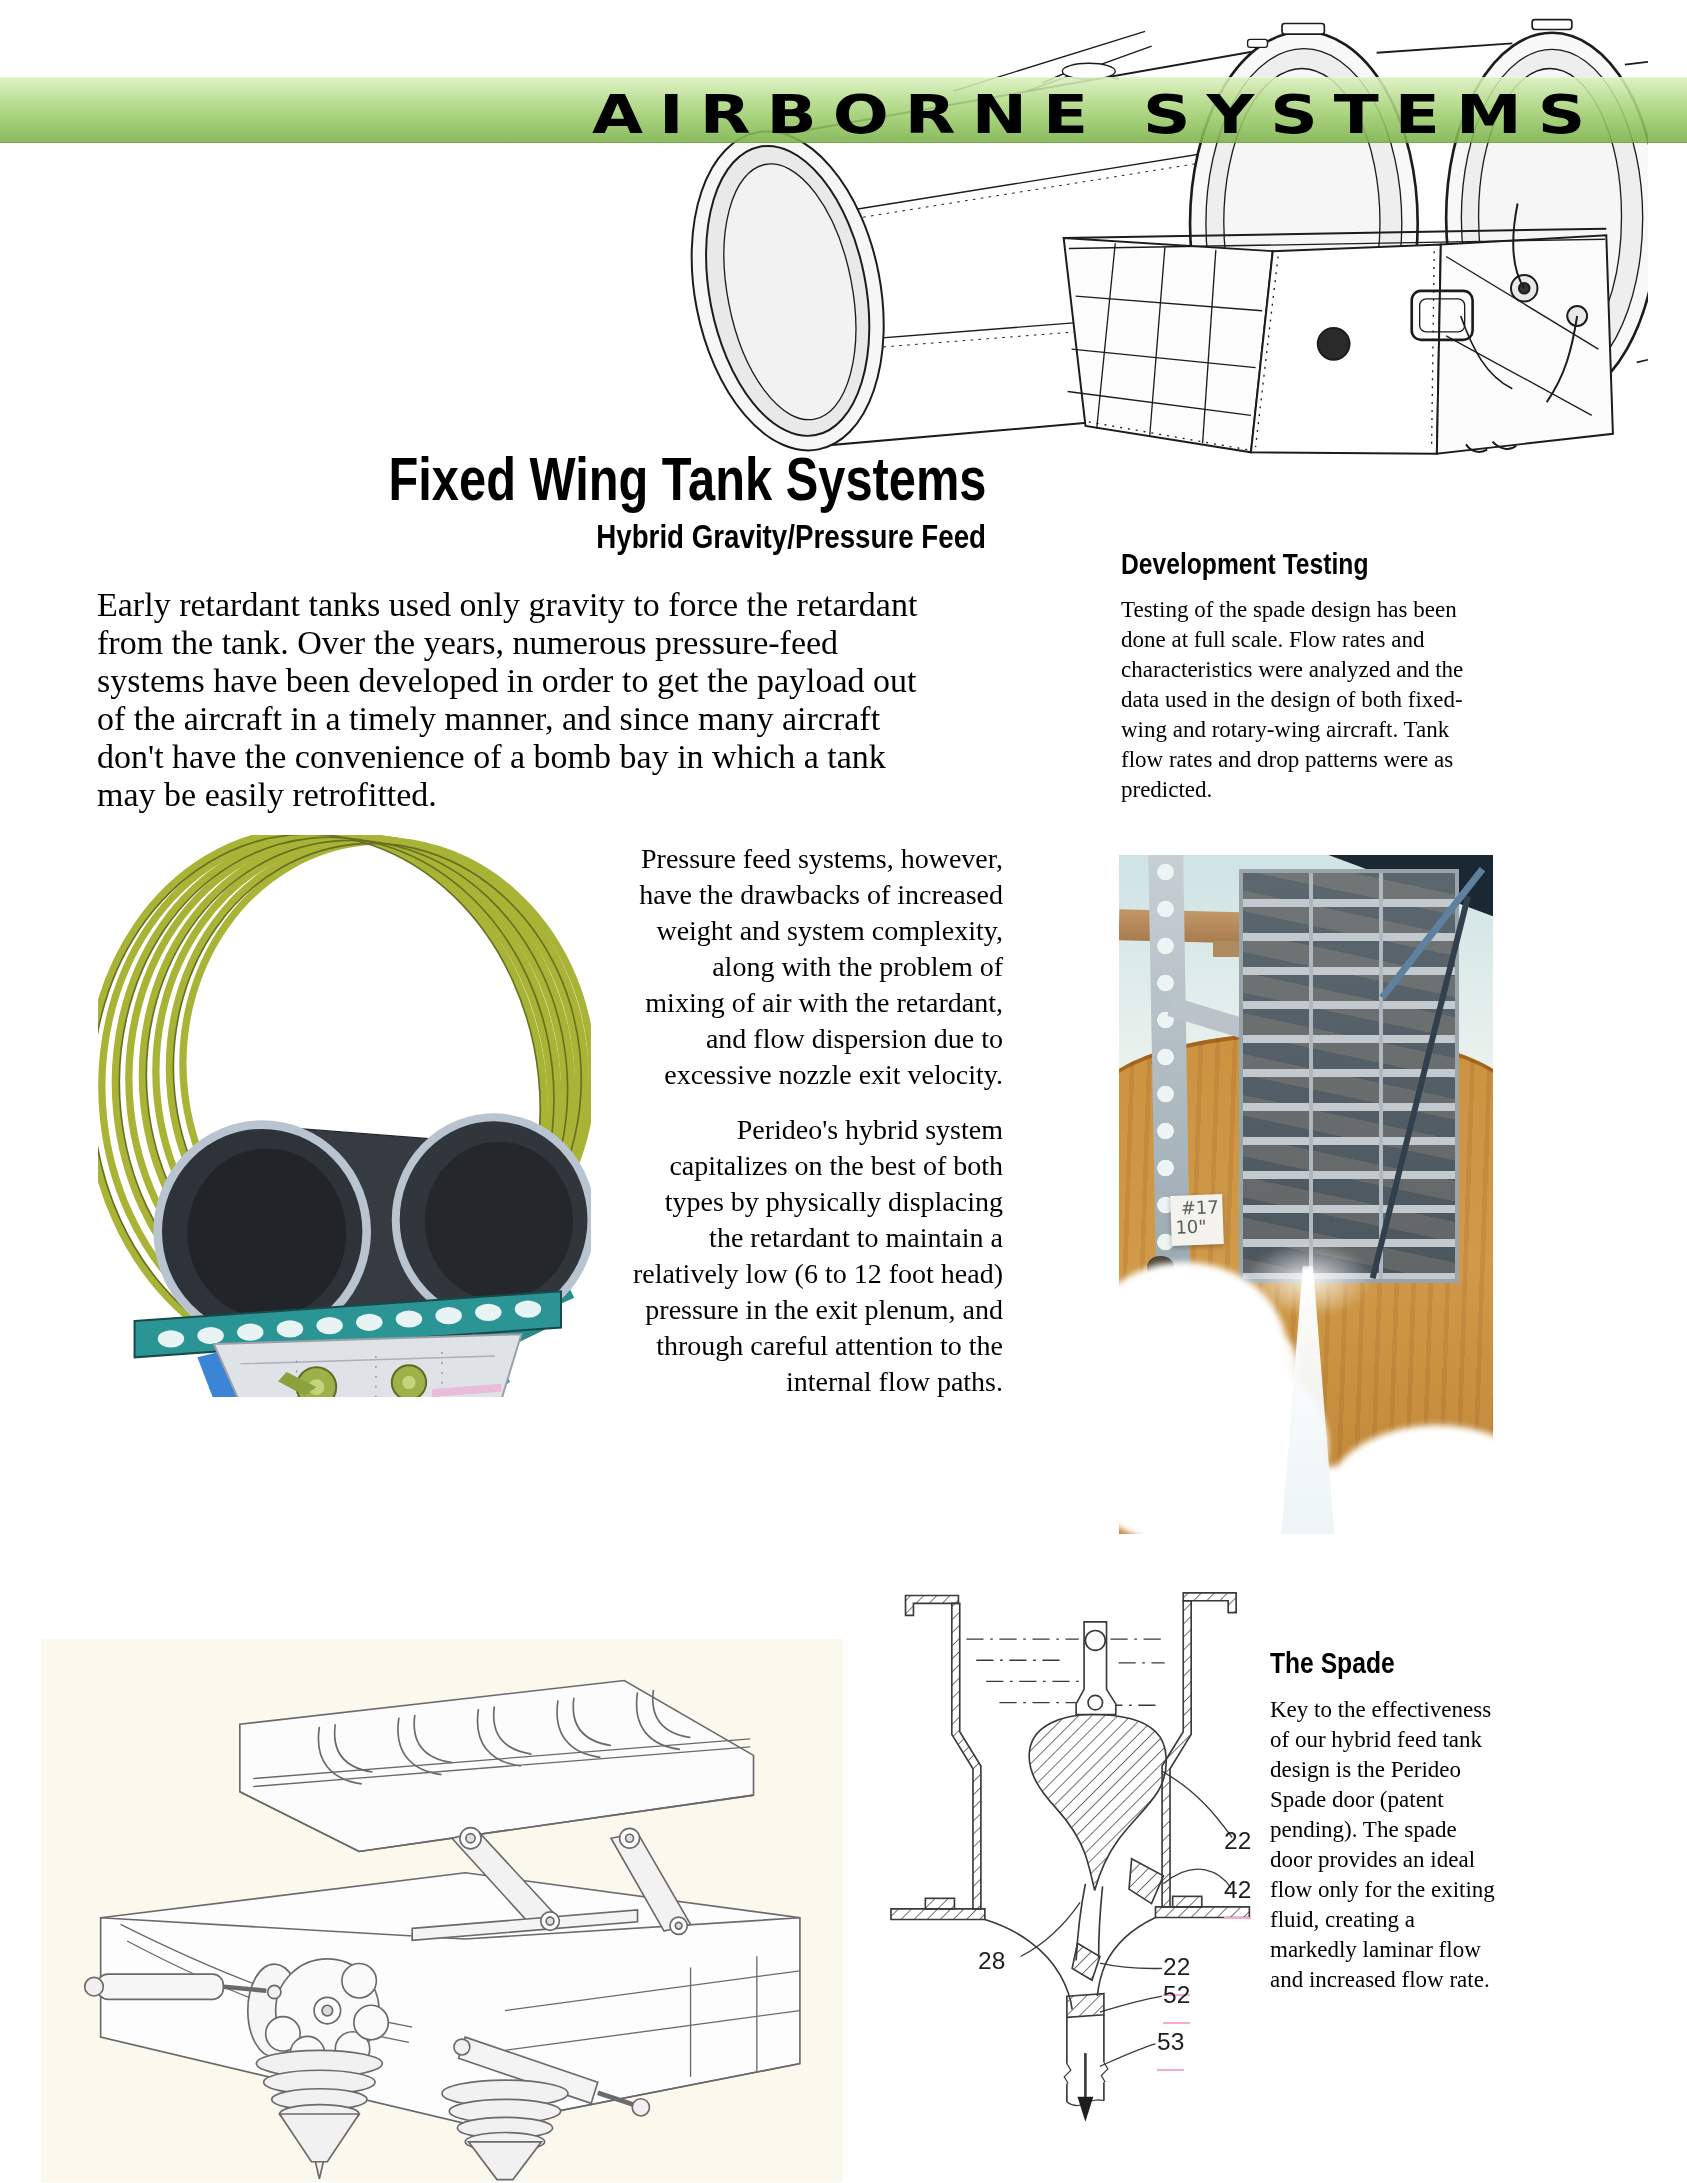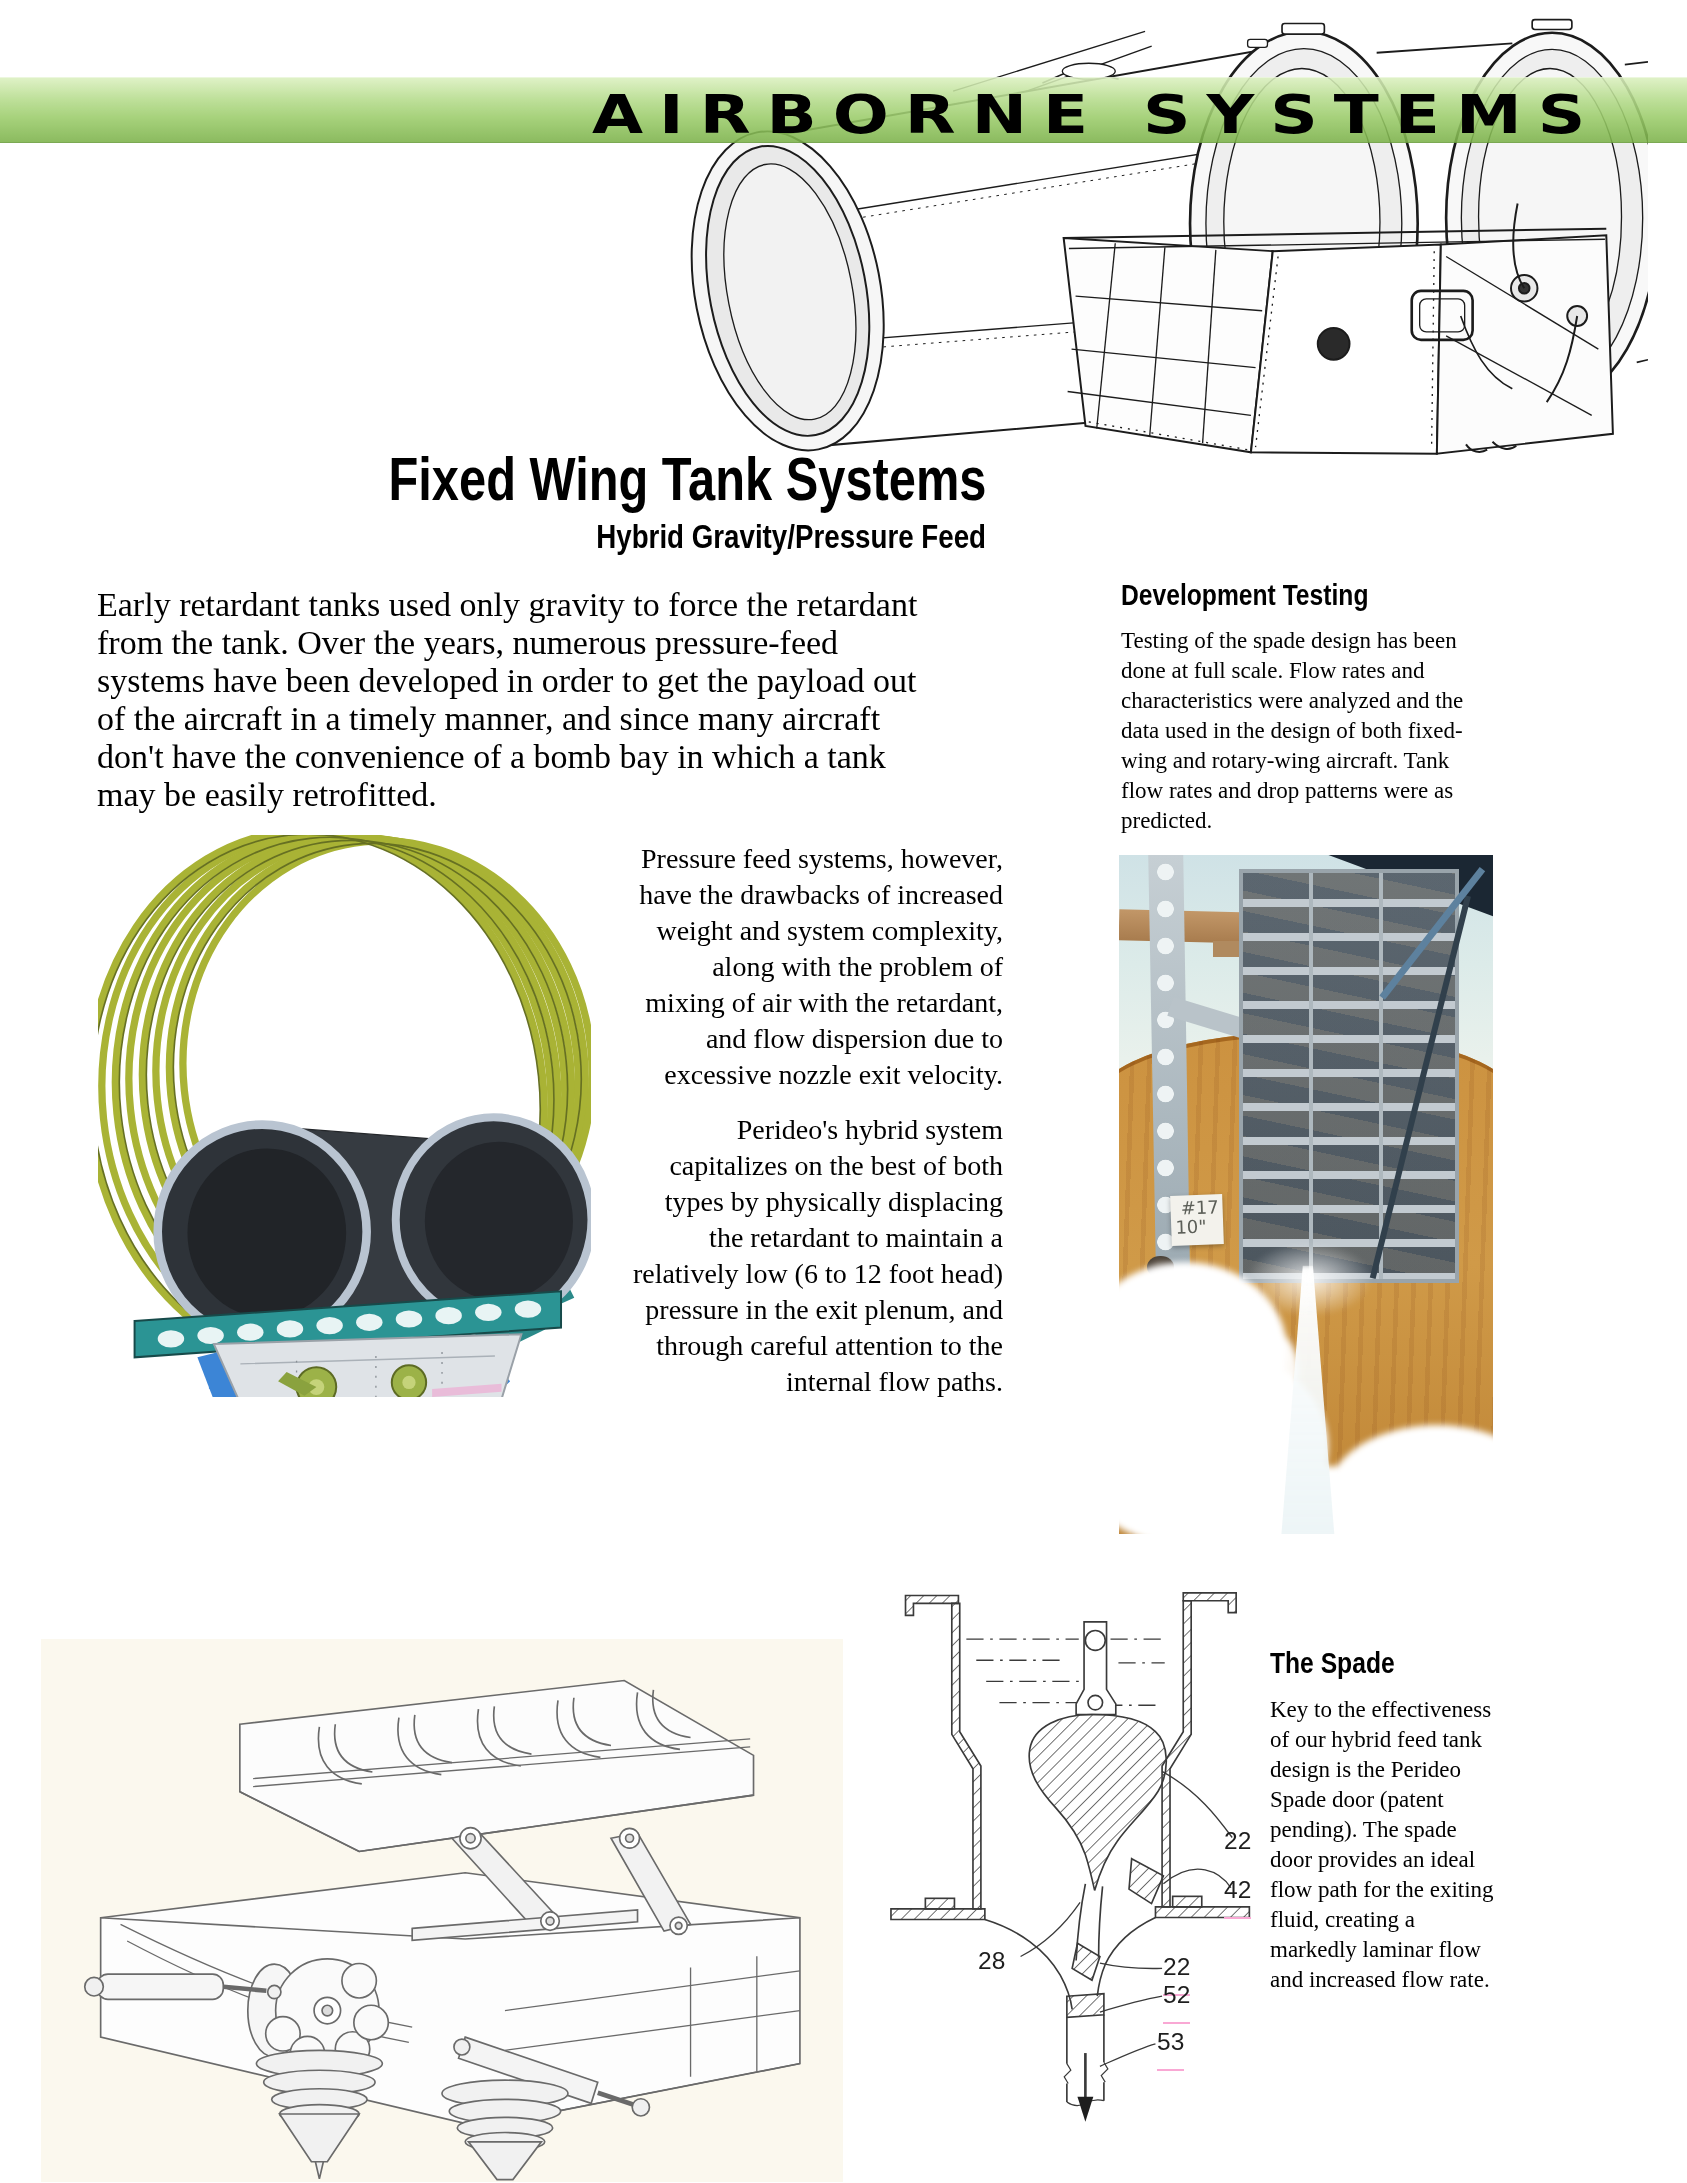--- a/index.html
+++ b/index.html
@@ -27,21 +27,21 @@
   .h3c{display:inline-block;font-family:"Liberation Sans",sans-serif;font-weight:bold;
           font-size:29px;line-height:1;transform:scaleX(.85);transform-origin:0 50%;white-space:nowrap;}
 
   
   .intro{position:absolute;left:97px;top:586px;width:920px;font-size:34px;line-height:38px;
          white-space:pre-line;z-index:4;}
   .para-right{position:absolute;left:523px;width:480px;text-align:right;white-space:pre-line;
          font-size:28px;line-height:36px;z-index:4;margin-top:14px;}
   #pressure-para{top:827px;}
   #hybrid-para{top:1098px;}
-  .devcol{position:absolute;left:1121px;top:550px;width:483px;z-index:4;margin-top:31px;}
+  .devcol{position:absolute;left:1121px;top:550px;width:483px;z-index:4;}
   .devcol p{margin:16px 0 0 0;font-size:23px;line-height:30px;white-space:pre-line;}
   .spadecol{position:absolute;left:1270px;top:1649px;width:337px;z-index:4;}
   .spadecol p{margin:17px 0 0 0;font-size:23px;line-height:30px;white-space:pre-line;}
 
   
   .cad{position:absolute;left:98px;top:835px;width:493px;height:562px;z-index:3;}
 
   
   .photo{position:absolute;left:1119px;top:855px;width:374px;height:679px;overflow:hidden;z-index:3;
          background:linear-gradient(180deg,#cfe2e6 0%,#dcebe9 16%,#e9f1ec 30%,#edf2ec 40%);}
@@ -418,20 +418,20 @@
   </div>
 
   <div class="spadecol">
     <span class="h3c">The Spade</span>
     <p>Key to the effectiveness
 of our hybrid feed tank
 design is the Perideo
 Spade door (patent
 pending).  The spade
 door provides an ideal
-flow path for the exiting
+flow only for the exiting
 fluid, creating a
 markedly laminar flow
 and increased flow rate.</p>
   </div>
 
 </div>
 
 
 </body></html>

